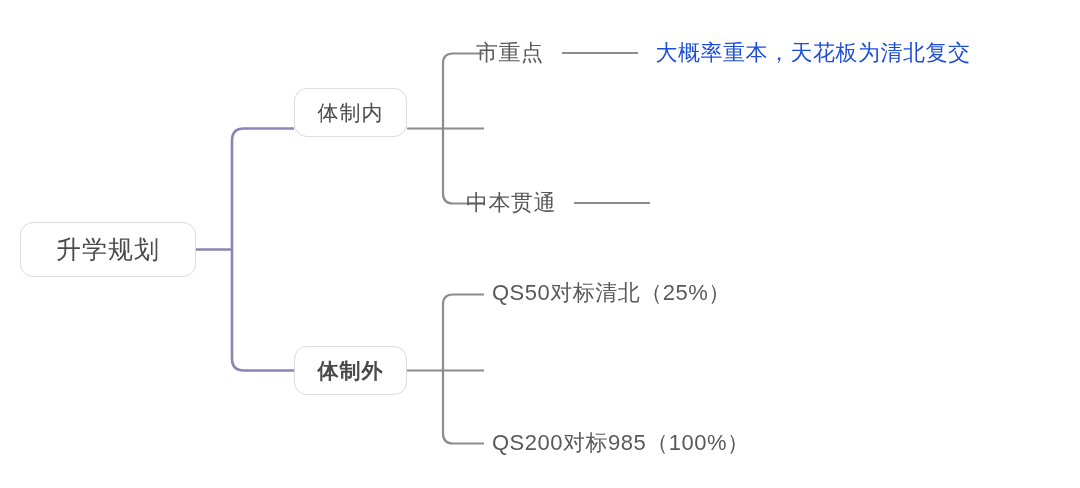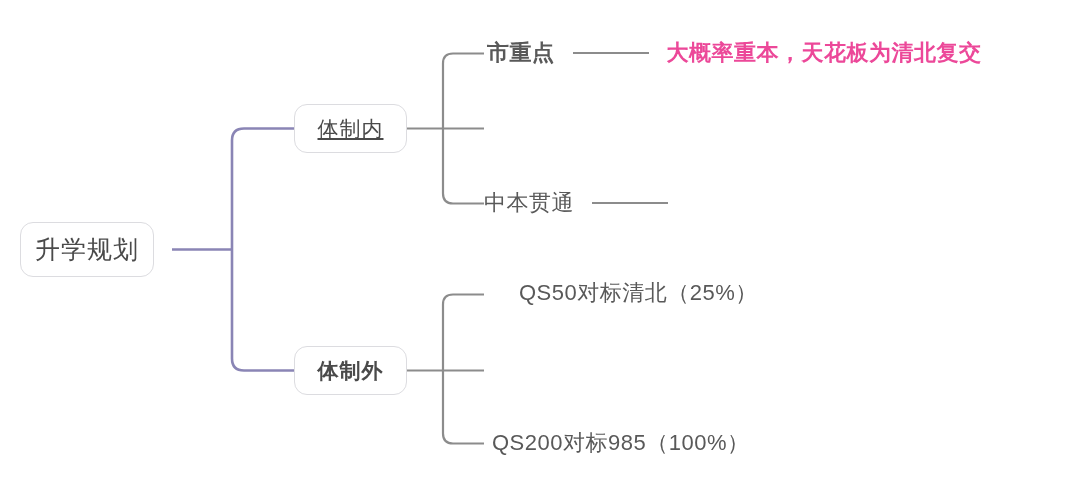--- a/index.html
+++ b/index.html
@@ -35,32 +35,32 @@
     border-radius: 13px;
     display: flex;
     align-items: center;
     justify-content: center;
     color: #4a4a4a;
     white-space: nowrap;
   }
   .node-root {
     left: 20px;
     top: 222px;
-    width: 134px;
+    width: 176px;
     height: 55px;
     font-size: 25px;
     letter-spacing: 1px;
   }
   .node-branch {
     width: 113px;
     height: 49px;
     font-size: 21px;
     letter-spacing: 1px;
   }
-  .node-branch.b0 { left: 294px; top: 104px; text-decoration: underline; }
+  .node-branch.b0 { left: 294px; top: 88px; }
   .node-branch.b1 { left: 294px; top: 346px; font-weight: bold; }
 
   
   .leaf {
     position: absolute;
     display: flex;
     align-items: center;
     white-space: nowrap;
     color: #595959;
     font-size: 22px;
@@ -68,26 +68,26 @@
     height: 30px;
   }
   .leaf-label { color: #595959; }
   .leaf-sep {
     display: inline-block;
     width: 76px;
     height: 0;
     border-top: 2.2px solid #8c8c8c;
     margin: 0 18px;
   }
-  .leaf-detail { color: #ec4899; }
+  .leaf-detail { color: #1d4ed8; }
 
-  .leaf.l0 { left: 487px; top: 38px; font-weight: bold; }
+  .leaf.l0 { left: 476px; top: 38px; }
   .leaf.l1 { left: 492px; top: 116px; }
-  .leaf.l2 { left: 484px; top: 188px; }
-  .leaf.l3 { left: 492px; top: 278px; margin-left: 27px; }
+  .leaf.l2 { left: 466px; top: 188px; }
+  .leaf.l3 { left: 492px; top: 278px; }
   .leaf.l4 { left: 492px; top: 353px; }
   .leaf.l5 { left: 492px; top: 428px; align-items: flex-end; }
 </style>
 </head>
 <body>
 
 <div id="canvas">
 
   <svg id="wires" viewBox="0 0 1080 488" xmlns="http://www.w3.org/2000/svg">
 

